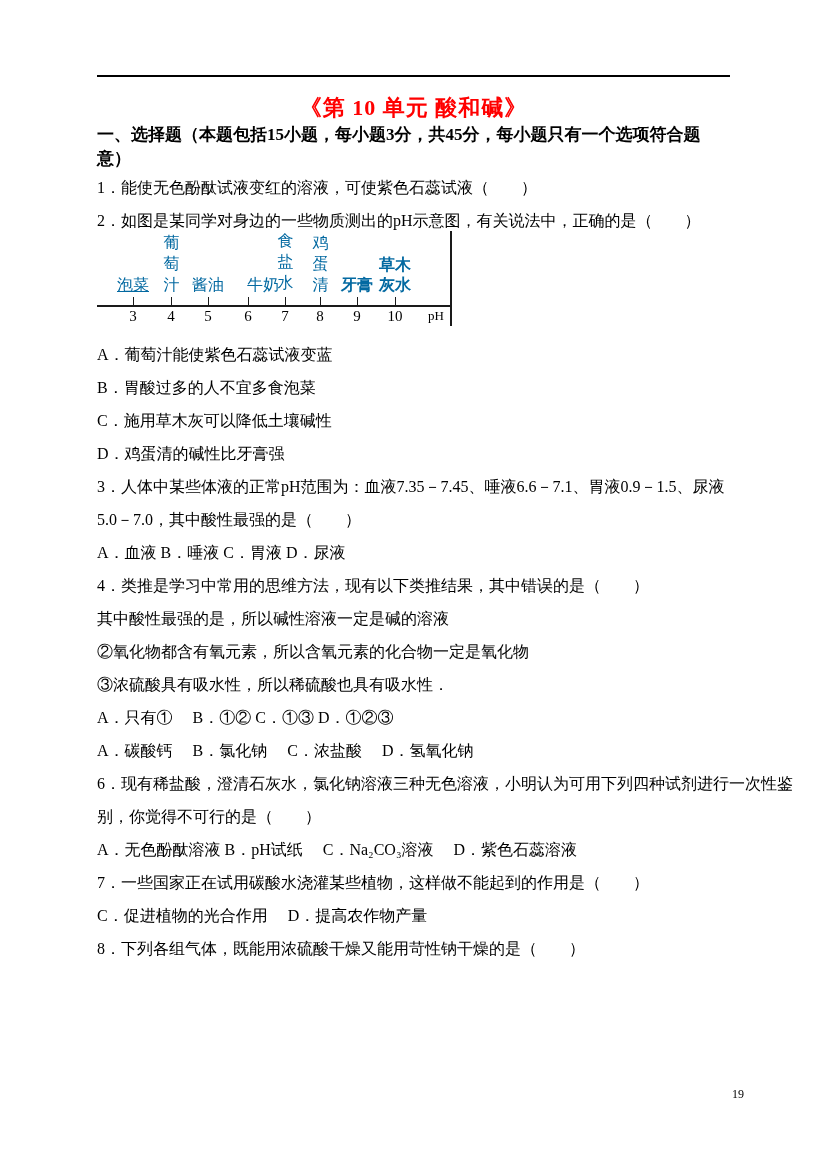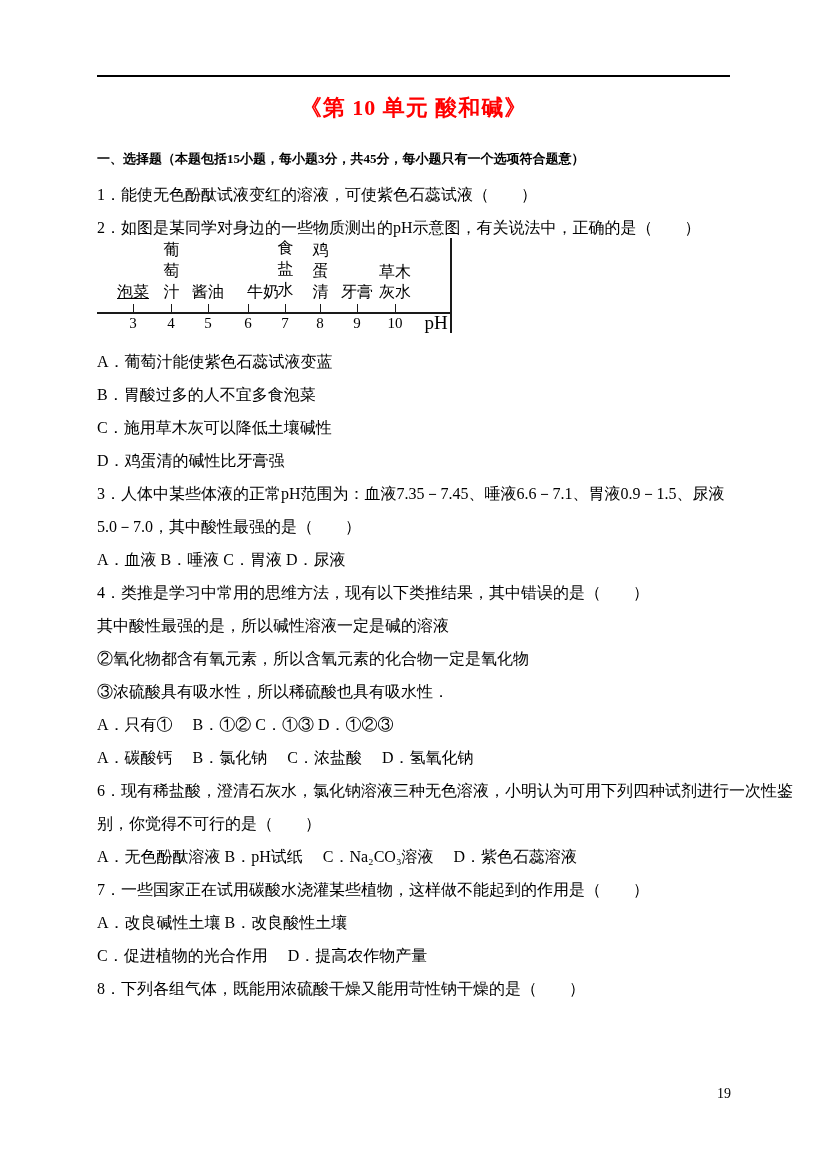--- a/index.html
+++ b/index.html
@@ -22,25 +22,24 @@
     text-align: center;
     font-weight: bold;
     font-size: 22px;
     line-height: 30px;
     margin-top: 16px;
     color: #FF0000;
     letter-spacing: 1px;
   }
   .section-heading {
     font-weight: bold;
-    font-size: 13px;
+    font-size: 17px;
     line-height: 24px;
-    margin-top: 24px;
   }
-  .lines { margin-top: 7px; }
+  .lines { }
   .line {
     margin: 0;
     font-size: 16px;
     line-height: 33px;
     white-space: nowrap;
   }
   
   .ph-diagram {
     position: relative;
     width: 356px;
@@ -73,37 +72,37 @@
     text-align: center;
     font-size: 15px;
     line-height: 18px;
   }
   .ph-axislabel {
     position: absolute;
     top: 76px;
     left: 326px;
     width: 26px;
     text-align: center;
-    font-size: 19px;
+    font-size: 13px;
     line-height: 18px;
   }
   .ph-item {
     position: absolute;
     bottom: 31px;
     text-align: center;
-    color: #000000;
+    color: #0369a1;
   }
   .ph-item.h { width: 64px; line-height: 21px; white-space: nowrap; }
   .ph-item.v { width: 17px; line-height: 21px; word-break: break-all; white-space: normal; }
   .ph-item.g { width: 36px; line-height: 20px; word-break: break-all; white-space: normal; }
   .page-number {
     position: absolute;
     top: 1086px;
-    right: 96px;
-    font-size: 14px;
+    right: 83px;
+    font-size: 12px;
     line-height: 16px;
   }
 </style>
 </head>
 <body>
 
 <div class="page">
   <div class="content">
 
     <div class="header-rule"></div>
@@ -116,22 +115,22 @@
       <p class="line">1．能使无色酚酞试液变红的溶液，可使紫色石蕊试液（　　）</p>
       <p class="line">2．如图是某同学对身边的一些物质测出的pH示意图，有关说法中，正确的是（　　）</p>
 
       <div class="ph-diagram">
         <div class="ph-item h" style="left:4px;text-decoration:underline;">泡菜</div>
         <div class="ph-item v" style="left:66px;">葡萄汁</div>
         <div class="ph-item h" style="left:79px;">酱油</div>
         <div class="ph-item h" style="left:134px;">牛奶</div>
         <div class="ph-item v" style="left:180px;font-family:Liberation Mono, monospace;">食盐水</div>
         <div class="ph-item v" style="left:215px;">鸡蛋清</div>
-        <div class="ph-item h" style="left:228px;">牙膏</div>
-        <div class="ph-item g" style="left:280px;">草木灰水</div>
+        <div class="ph-item h" style="left:228px;font-weight:bold;">牙膏</div>
+        <div class="ph-item g" style="left:280px;font-weight:bold;">草木灰水</div>
 
         <div class="ph-tick" style="left:36px;"></div>
         <div class="ph-tick" style="left:74px;"></div>
         <div class="ph-tick" style="left:111px;"></div>
         <div class="ph-tick" style="left:151px;"></div>
         <div class="ph-tick" style="left:188px;"></div>
         <div class="ph-tick" style="left:223px;"></div>
         <div class="ph-tick" style="left:260px;"></div>
         <div class="ph-tick" style="left:298px;"></div>
 
@@ -159,20 +158,19 @@
       <p class="line">4．类推是学习中常用的思维方法，现有以下类推结果，其中错误的是（　　）</p>
       <p class="line">其中酸性最强的是，所以碱性溶液一定是碱的溶液</p>
       <p class="line">②氧化物都含有氧元素，所以含氧元素的化合物一定是氧化物</p>
       <p class="line">③浓硫酸具有吸水性，所以稀硫酸也具有吸水性．</p>
       <p class="line">A．只有①　 B．①② C．①③ D．①②③</p>
       <p class="line">A．碳酸钙　 B．氯化钠　 C．浓盐酸　 D．氢氧化钠</p>
       <p class="line">6．现有稀盐酸，澄清石灰水，氯化钠溶液三种无色溶液，小明认为可用下列四种试剂进行一次性鉴</p>
       <p class="line">别，你觉得不可行的是（　　）</p>
       <p class="line">A．无色酚酞溶液 B．pH试纸　 C．Na₂CO₃溶液　 D．紫色石蕊溶液</p>
       <p class="line">7．一些国家正在试用碳酸水浇灌某些植物，这样做不能起到的作用是（　　）</p>
-      <p class="line">A．改良碱性土壤 B．改良酸性土壤</p>
       <p class="line">C．促进植物的光合作用　 D．提高农作物产量</p>
       <p class="line">8．下列各组气体，既能用浓硫酸干燥又能用苛性钠干燥的是（　　）</p>
     </div>
   </div>
 
   <div class="page-number">19</div>
 </div>
 
 </body></html>

